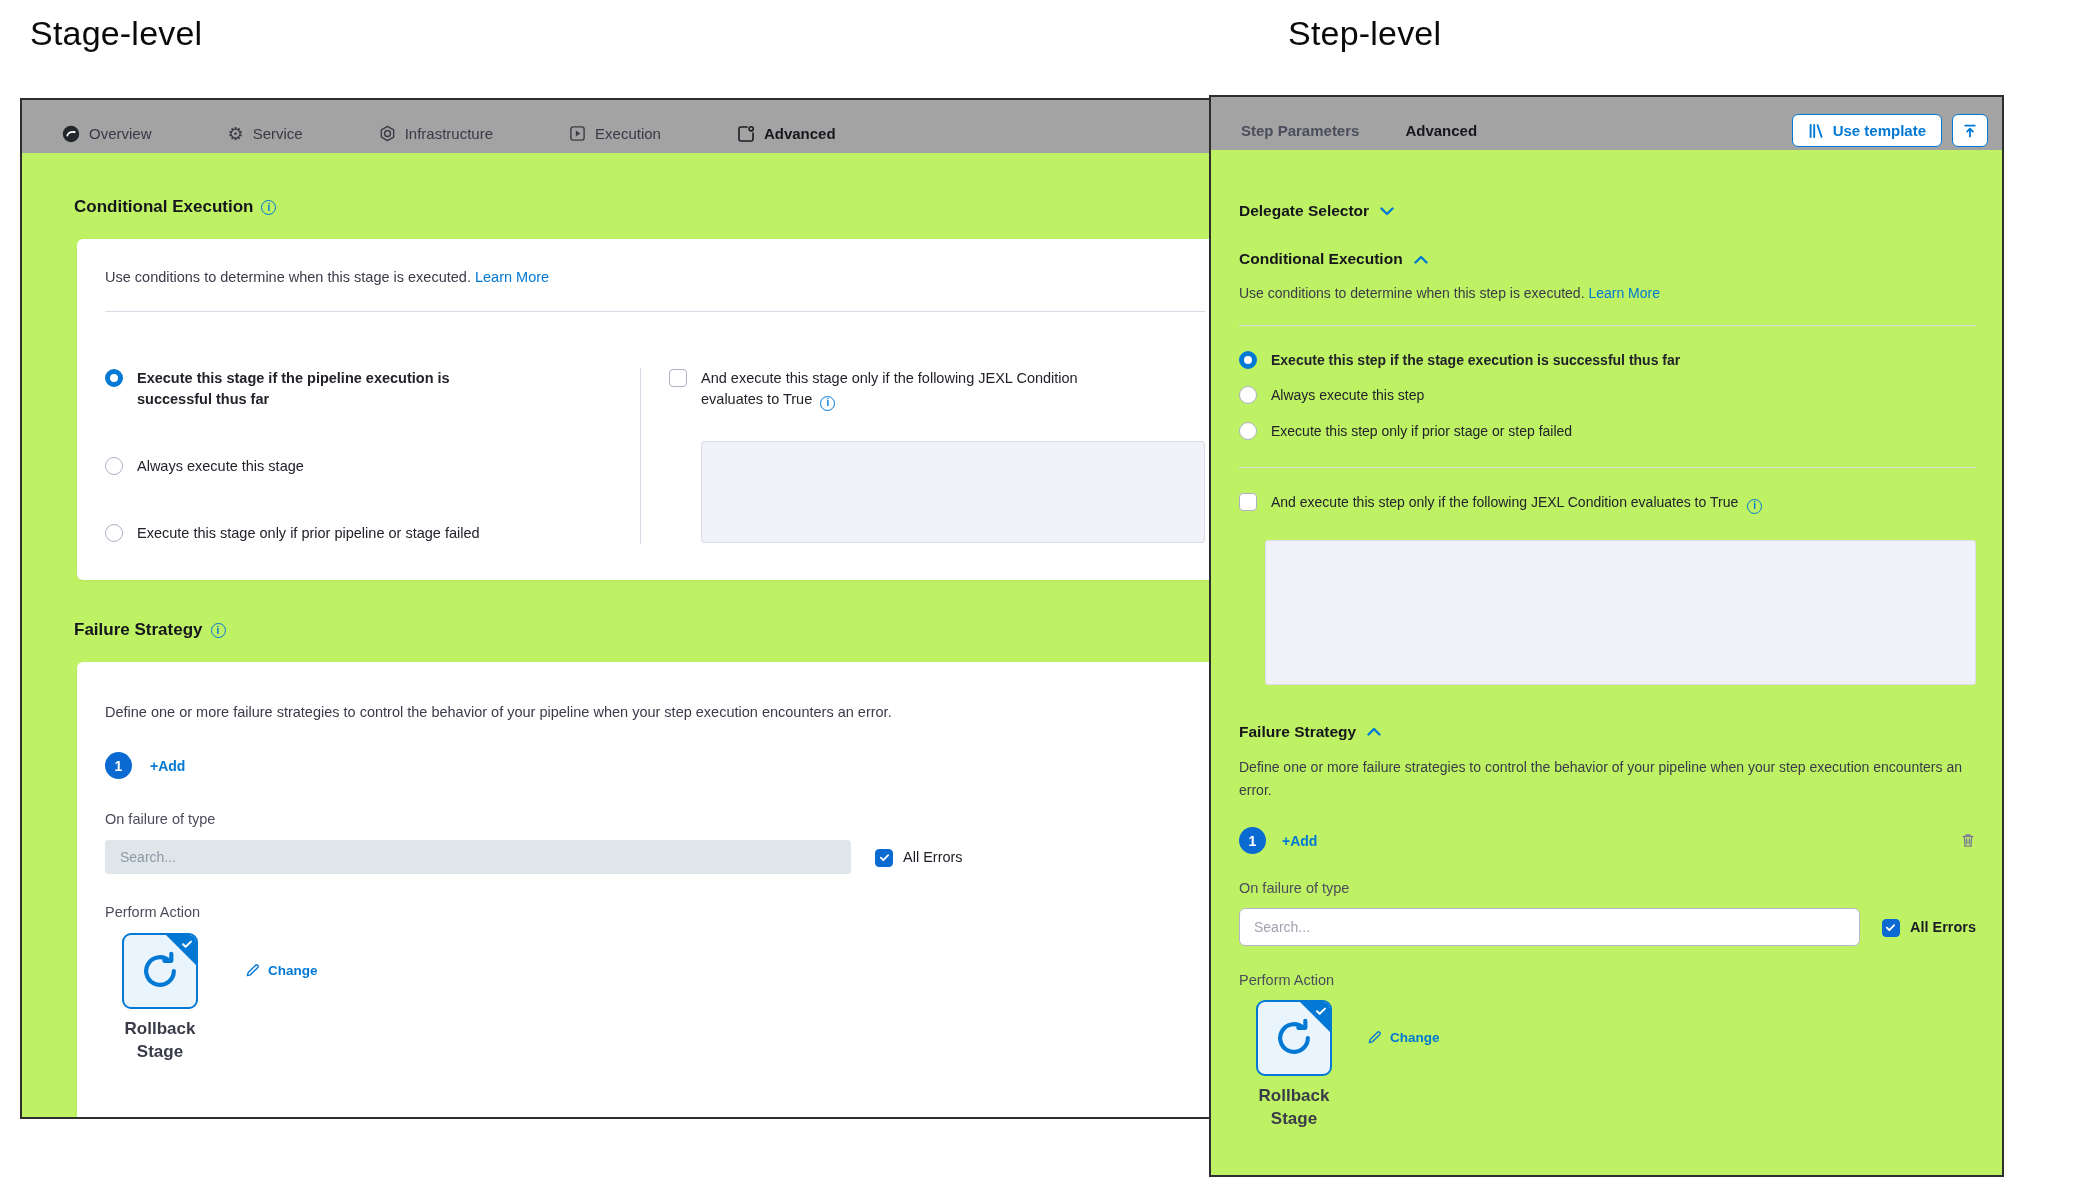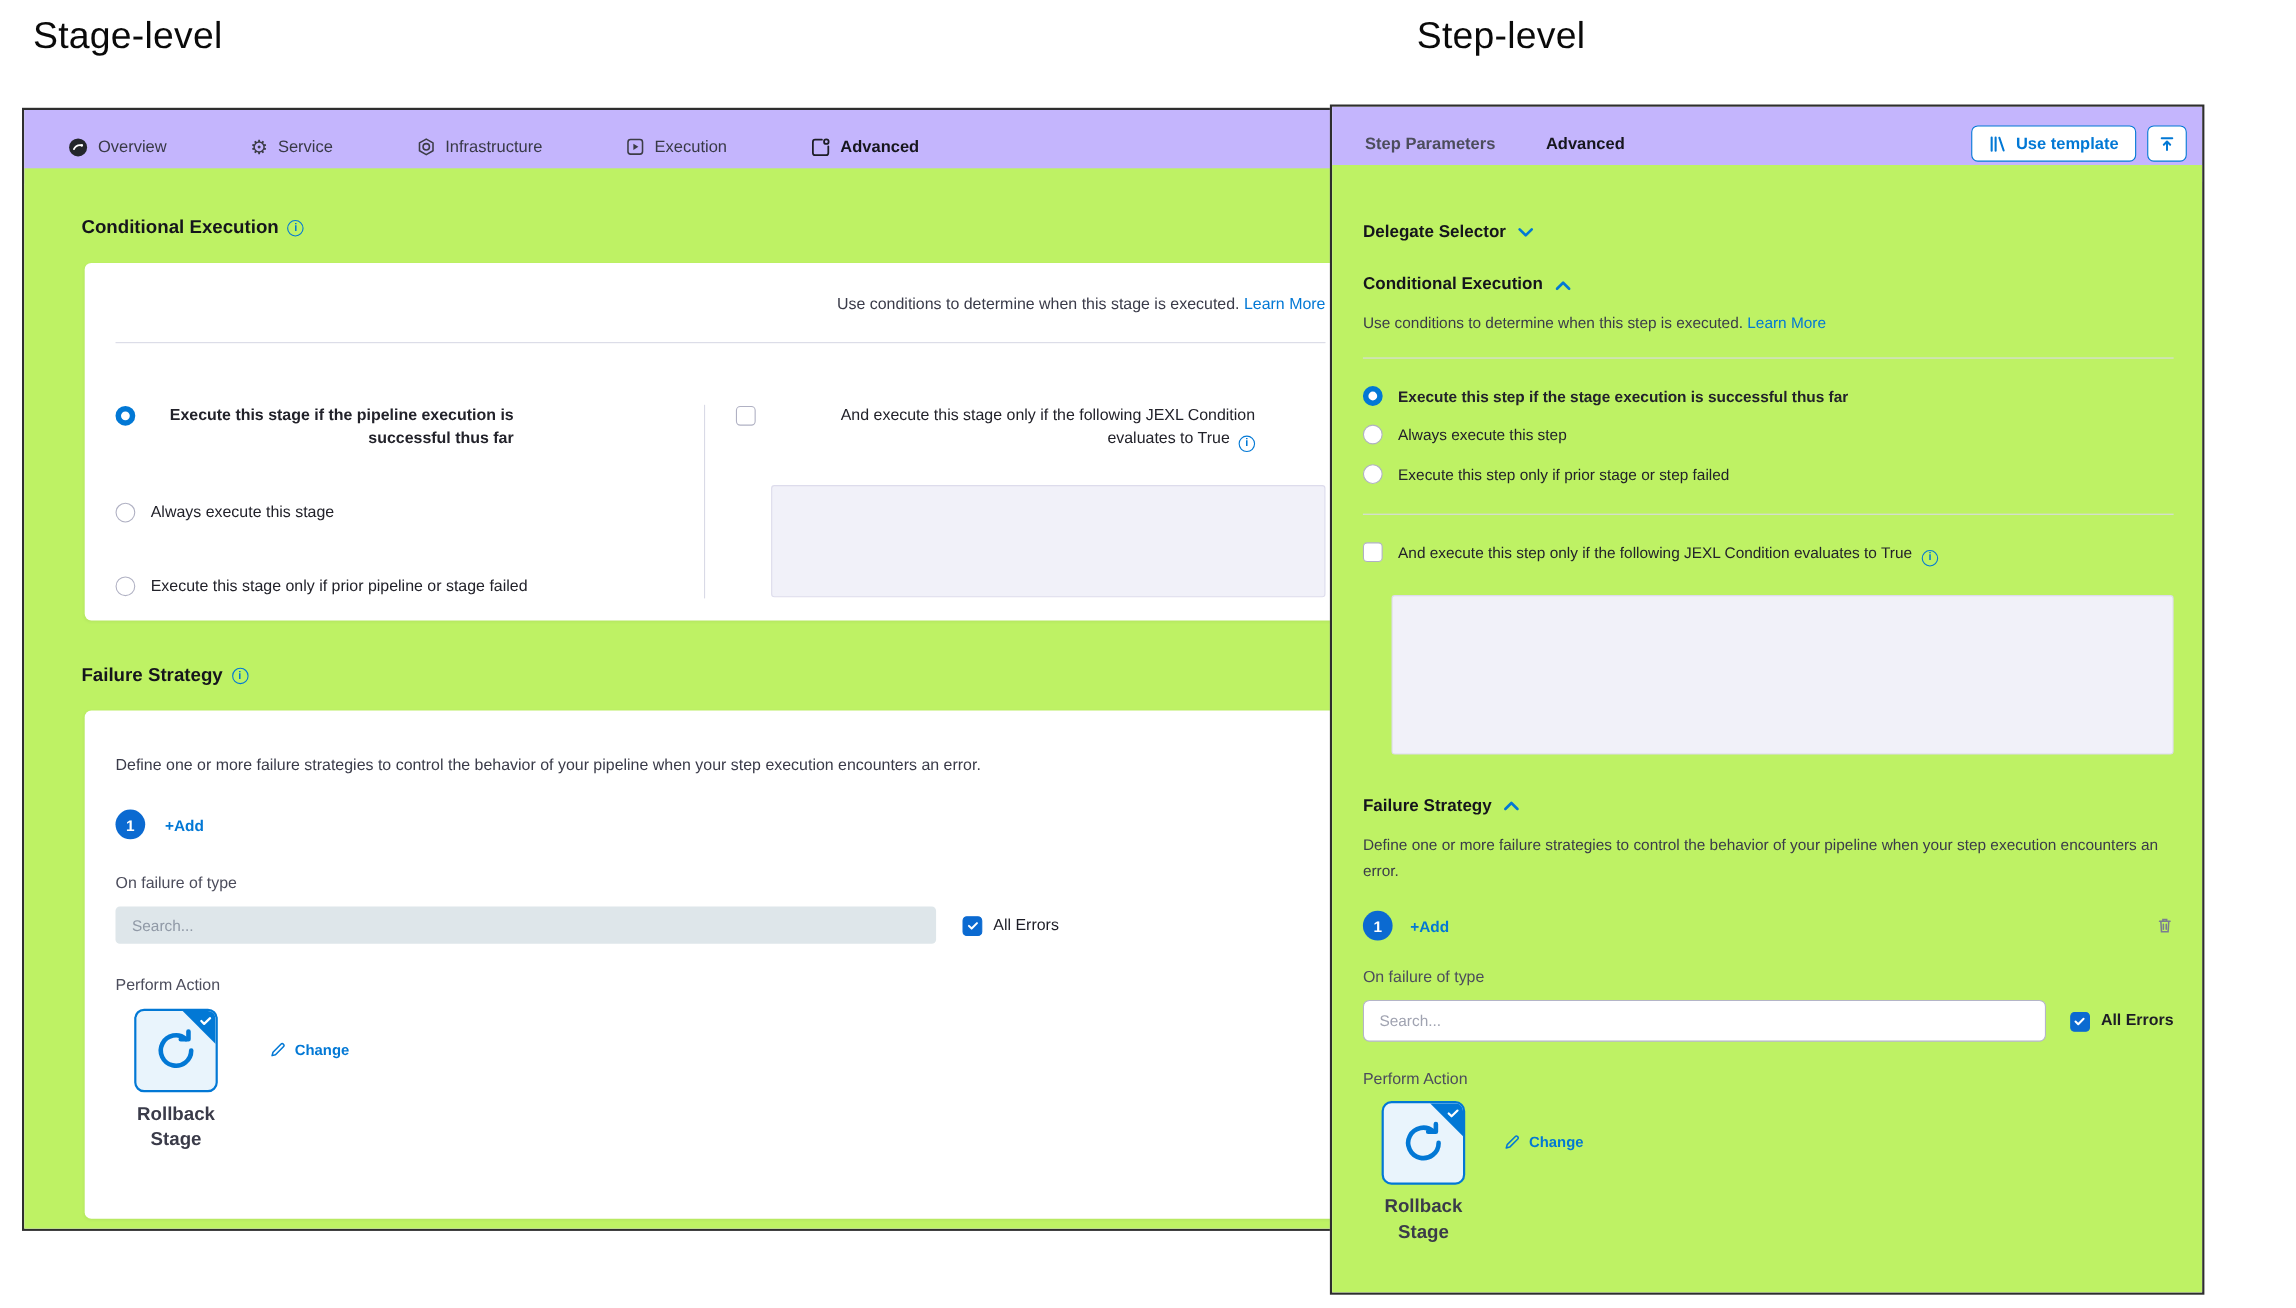--- a/index.html
+++ b/index.html
@@ -7,21 +7,21 @@
     font-family:"Liberation Sans", sans-serif; color:#22222a; }
   .page-title { position:absolute; font-size:34px; font-weight:400; color:#0a0a0a; letter-spacing:.2px; }
   #stage-title { left:30px; top:14px; }
   #step-title  { left:1288px; top:14px; }
 
   .panel { position:absolute; background:#fff; border:2px solid #2e2e2e; overflow:hidden; }
   #stage-panel { left:20px;  top:98px; width:1217px; height:1021px; }
   #step-panel  { left:1209px; top:95px; width:795px;  height:1082px; }
 
   
-  .tabbar { height:68px; background:#c4b5fd; border-bottom:1px solid #e8e9ee;
+  .tabbar { height:68px; background:#a3a3a3; border-bottom:1px solid #e8e9ee;
     display:flex; align-items:center; position:relative; }
   #stage-panel .tabbar { padding-left:40px; gap:76px; }
   #step-panel  .tabbar { padding-left:30px; gap:46px; }
   .tab { height:100%; display:flex; align-items:center; gap:9px; position:relative;
     font-size:15px; color:#383946; cursor:pointer; white-space:nowrap; }
   .tab.active { font-weight:700; color:#16161d; }
   .tab.active::after { content:""; position:absolute; left:-8px; right:-8px; bottom:-1px;
     height:3px; background:#0278d5; border-radius:2px; }
   .tab .glyph { display:inline-flex; align-items:center; }
   .gear-glyph { font-size:18px; color:#3c3c46; line-height:1; }
@@ -153,21 +153,21 @@
     </div>
   </div>
 
   <div class="panel-content">
 
     <div class="section-title" style="margin:44px 0 0 52px;">
       <span>Conditional Execution</span>
       <span class="info"></span>
     </div>
 
-    <div class="card" style="margin-top:22px; padding:30px 30px 20px 28px;text-align:right;">
+    <div class="card" style="margin-top:22px; padding:30px 30px 36px 28px;">
       <div class="desc">
         <span>Use conditions to determine when this stage is executed.</span>
         <span class="link">Learn More</span>
       </div>
       <hr class="hr" style="margin-top:26px;">
       <div style="display:flex; margin-top:56px;">
         <div style="width:535px;">
           <div class="opt-row" style="margin-bottom:46px;">
             <span class="radio checked"></span>
             <span class="opt-label strong" style="max-width:330px;">Execute this stage if the pipeline execution is successful thus far</span>

